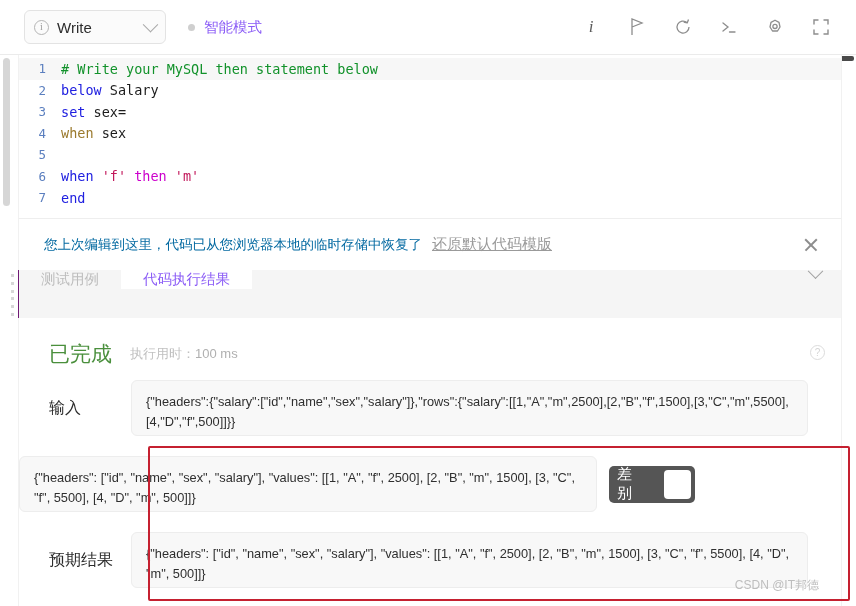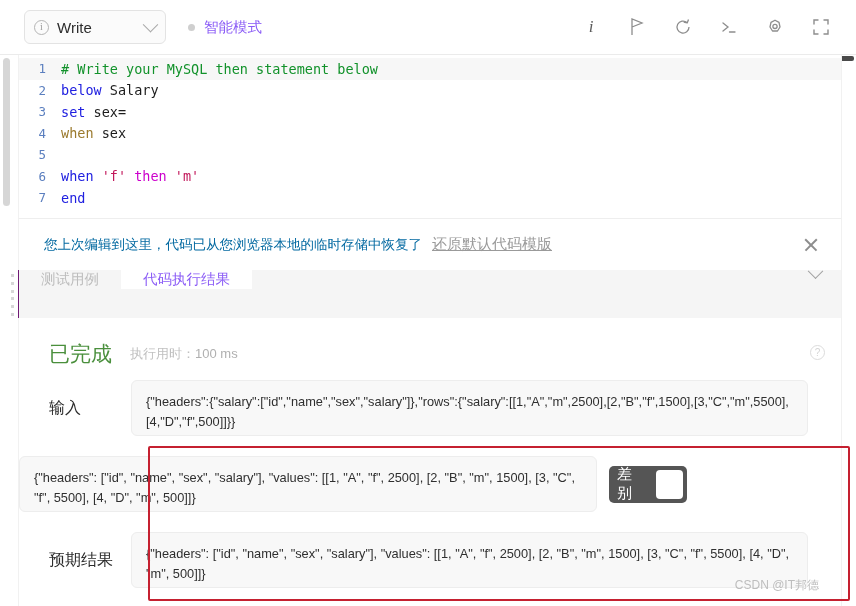--- a/index.html
+++ b/index.html
@@ -287,21 +287,21 @@
   #row-input .io-box { width: 677px; height: 56px; }
 
   #row-output { left: 0; top: 138px; width: 100%; }
   #row-output .io-box { width: 578px; height: 56px; }
 
   #row-expected { left: 0; top: 214px; width: 100%; }
   #row-expected .io-box { width: 677px; height: 56px; }
 
   .diff-toggle {
     margin-left: 12px;
-    width: 78px; height: 37px;
+    width: 86px; height: 37px;
     background: #555555;
     border-radius: 5px;
     display: flex; align-items: center;
     padding: 0 4px 0 8px;
     cursor: pointer;
     gap: 24px;
   }
   .diff-label {
     font-size: 15px;
     color: #ffffff;

